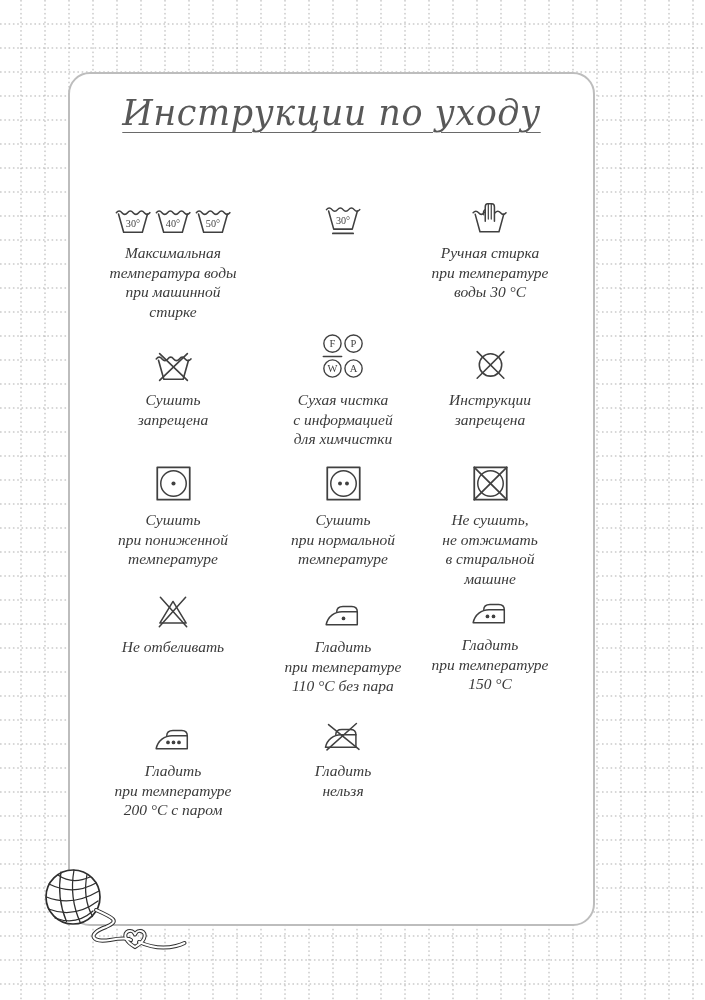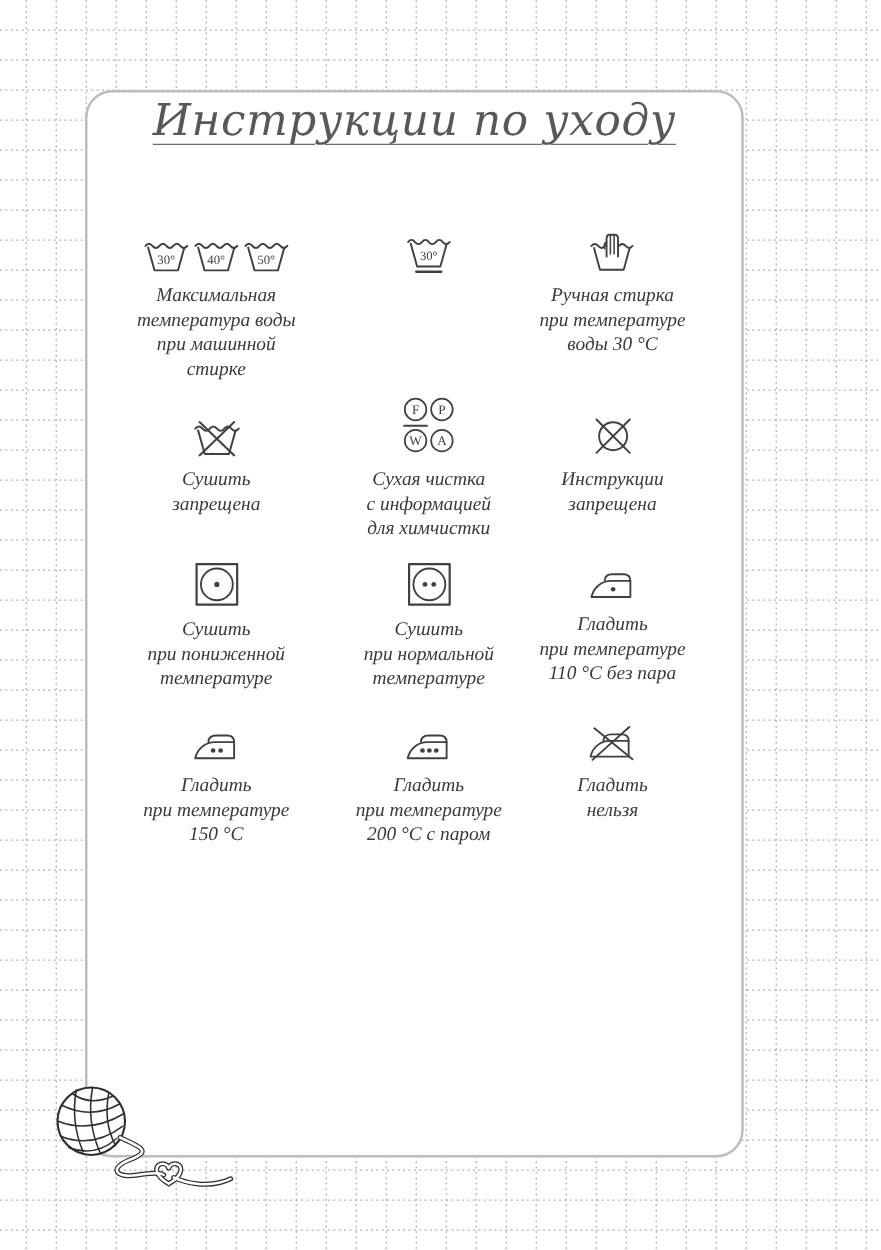--- a/index.html
+++ b/index.html
@@ -7,21 +7,21 @@
     width:705px;height:1000px;position:relative;overflow:hidden;
     background:#ffffff;
     font-family:"Liberation Serif", serif;
   }
   #grid-svg{position:absolute;inset:0;z-index:0;}
   #grid-svg line{stroke:#9d9d9d;stroke-width:1;stroke-dasharray:1.6 2.7;opacity:.8;}
 
   .card{
     position:absolute;left:68px;top:72px;width:527px;height:854px;z-index:1;
     background:#ffffff;border:2.5px solid #bdbdbd;border-radius:22px;
-    box-sizing:border-box;
+    box-sizing:border-box;padding-top:16px;
   }
   .title{
     margin:0;text-align:center;
     font-family:"DejaVu Serif", serif;font-style:italic;font-weight:500;
     font-size:35px;line-height:46px;color:#585858;letter-spacing:.5px;
     text-decoration:underline;text-decoration-thickness:1px;text-underline-offset:7px;
     text-decoration-color:#6a6a6a;
   }
   .symbols{
     margin-top:65px;padding-left:14px;
@@ -250,22 +250,46 @@
             <circle class="sym" cx="18" cy="18" r="12.4"></circle>
             <circle class="dot" cx="14.6" cy="18" r="1.9"></circle>
             <circle class="dot" cx="21.4" cy="18" r="1.9"></circle>
           </svg>
       </div>
       <div class="caption">Сушить
 при нормальной
 температуре</div>
     </div>
 
-
-
+    <div class="cell r3">
+      <div class="icon">
+        <svg width="37" height="37" viewBox="0 0 36 36">
+            <rect class="sym thick" x="2.2" y="2.2" width="31.6" height="31.6"></rect>
+            <circle class="sym" cx="18" cy="18" r="12.4"></circle>
+            <path class="sym thick" d="M2.2 2.2 L33.8 33.8"></path>
+            <path class="sym thick" d="M33.8 2.2 L2.2 33.8"></path>
+          </svg>
+      </div>
+      <div class="caption">Не сушить,
+не отжимать
+в стиральной
+машине</div>
+    </div>
+
+
+    <div class="cell r4">
+      <div class="icon">
+        <svg width="40" height="34" viewBox="0 0 38 32">
+            <path class="sym" d="M19 6 L31.5 26.5 H6.5 Z"></path>
+            <path class="sym" d="M7 2 L32 30"></path>
+            <path class="sym" d="M31 2 L6 30"></path>
+          </svg>
+      </div>
+      <div class="caption">Не отбеливать</div>
+    </div>
 
     <div class="cell r4">
       <div class="icon">
         <svg width="39" height="28" viewBox="0 0 37 27">
             <path class="sym" d="M1.8 22.8 C3.4 15 10 10.3 17 10.3 L31.8 10.3 L31.8 22.8 Z"></path>
             <path class="sym" d="M12 10.3 C12 6.5 15 5.2 18 5.2 L26.5 5.2 C30.3 5.2 31.8 7.2 31.8 10.3"></path>
             <circle class="dot" cx="18.5" cy="16.8" r="1.8"></circle>
           </svg>
       </div>
       <div class="caption">Гладить

